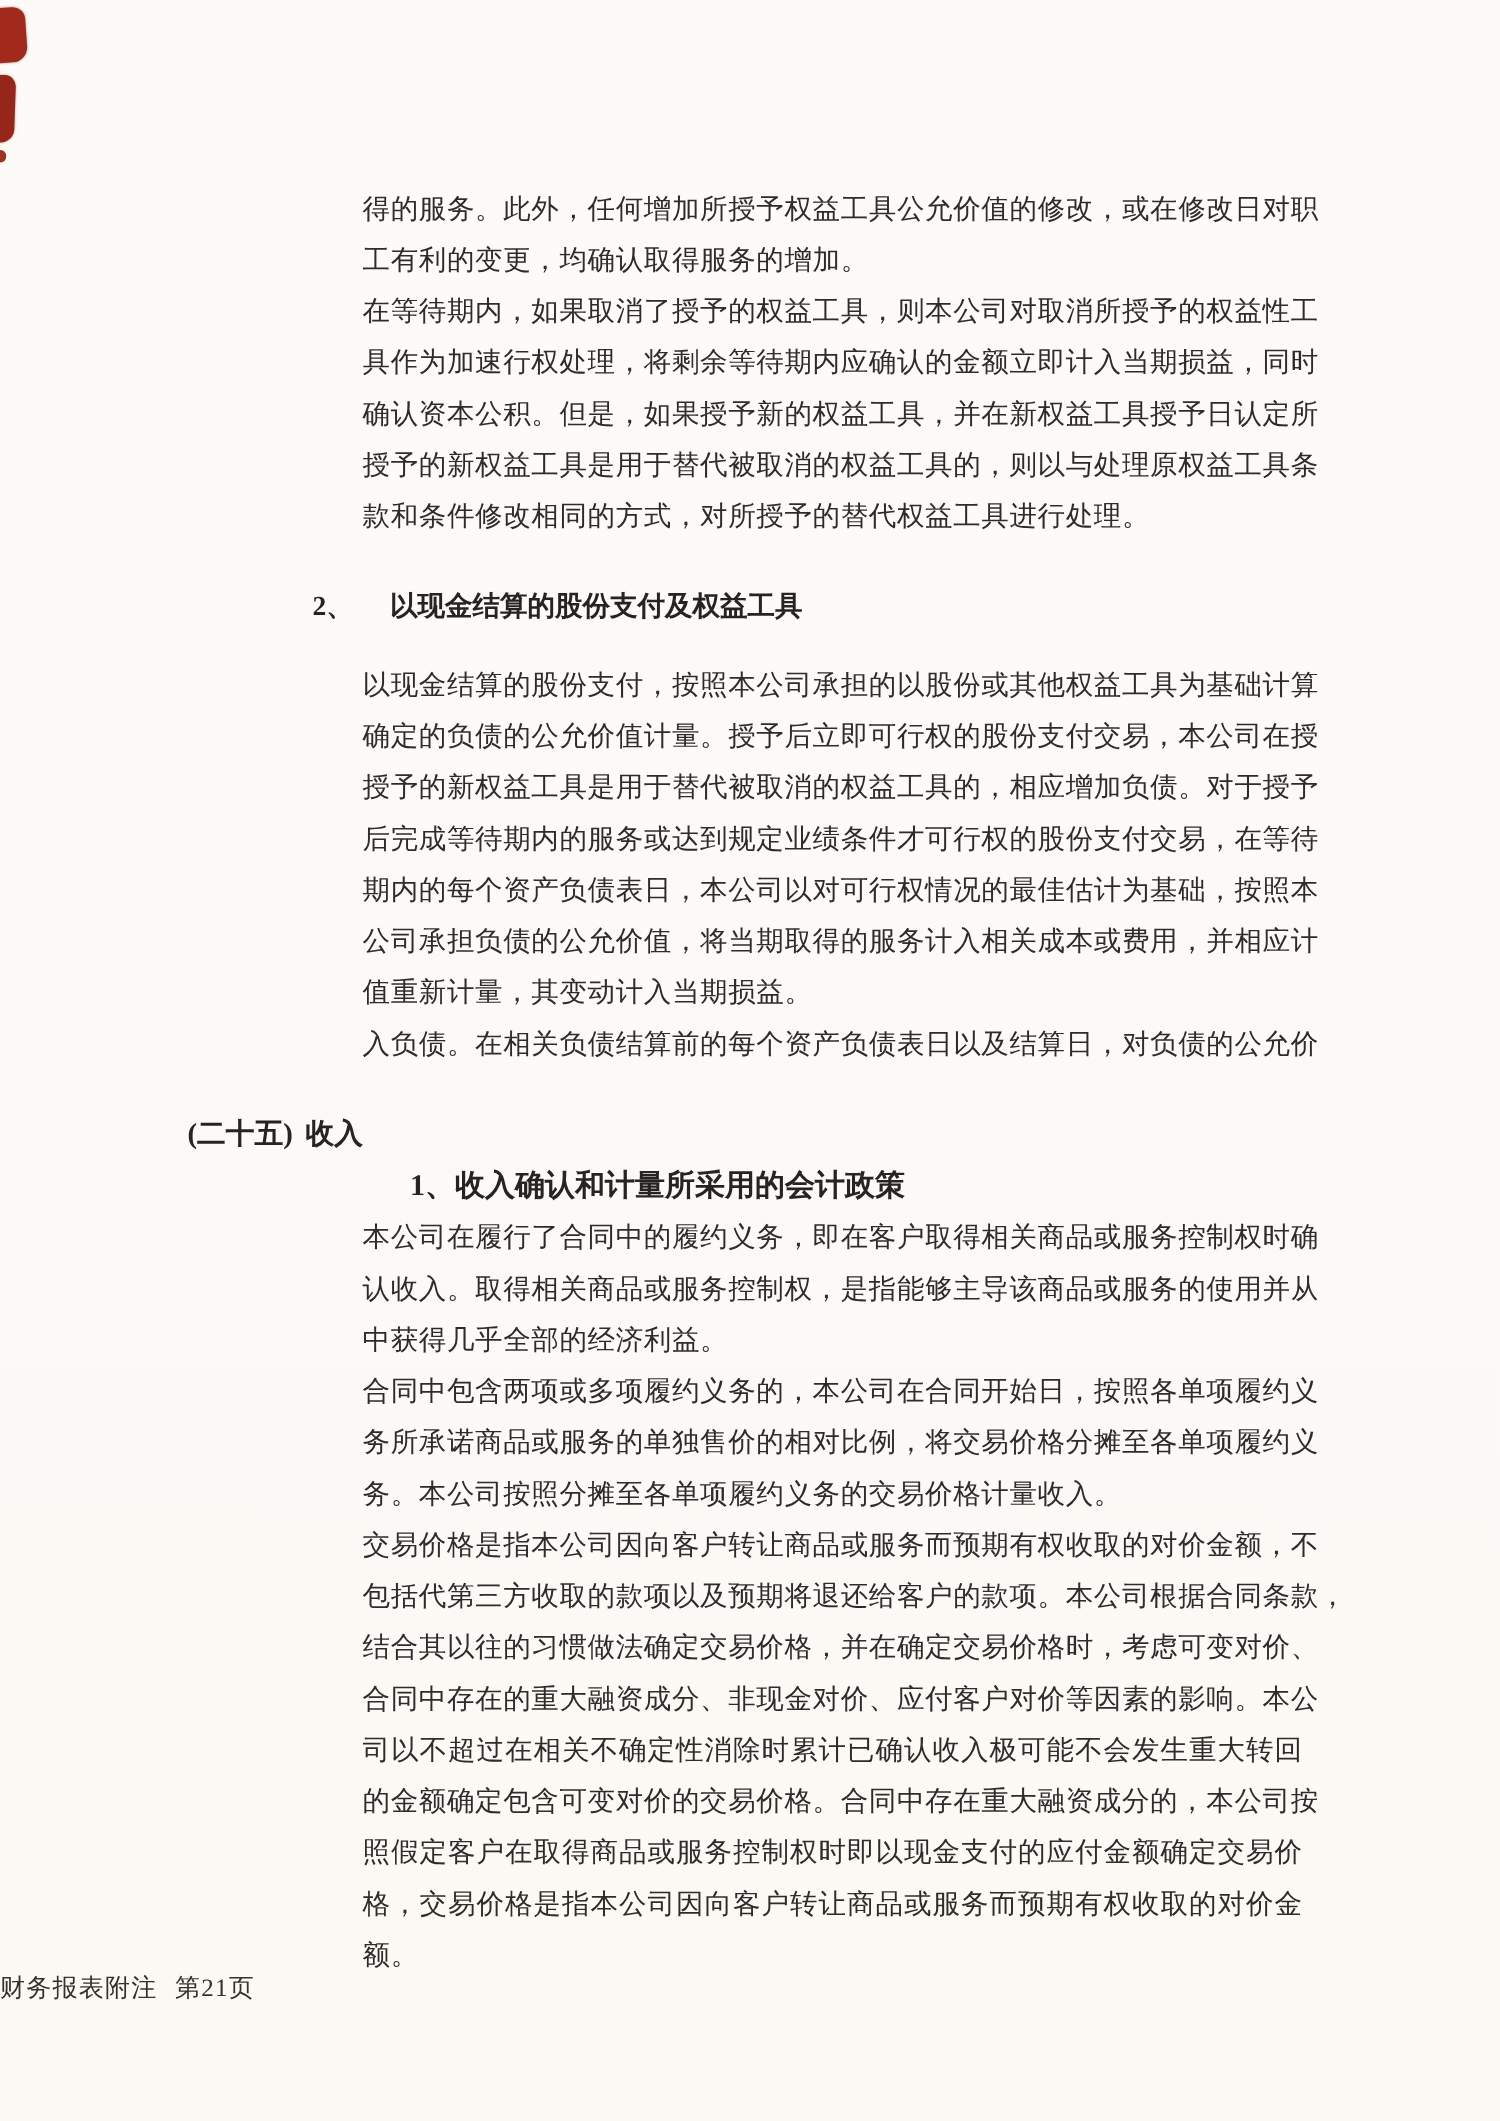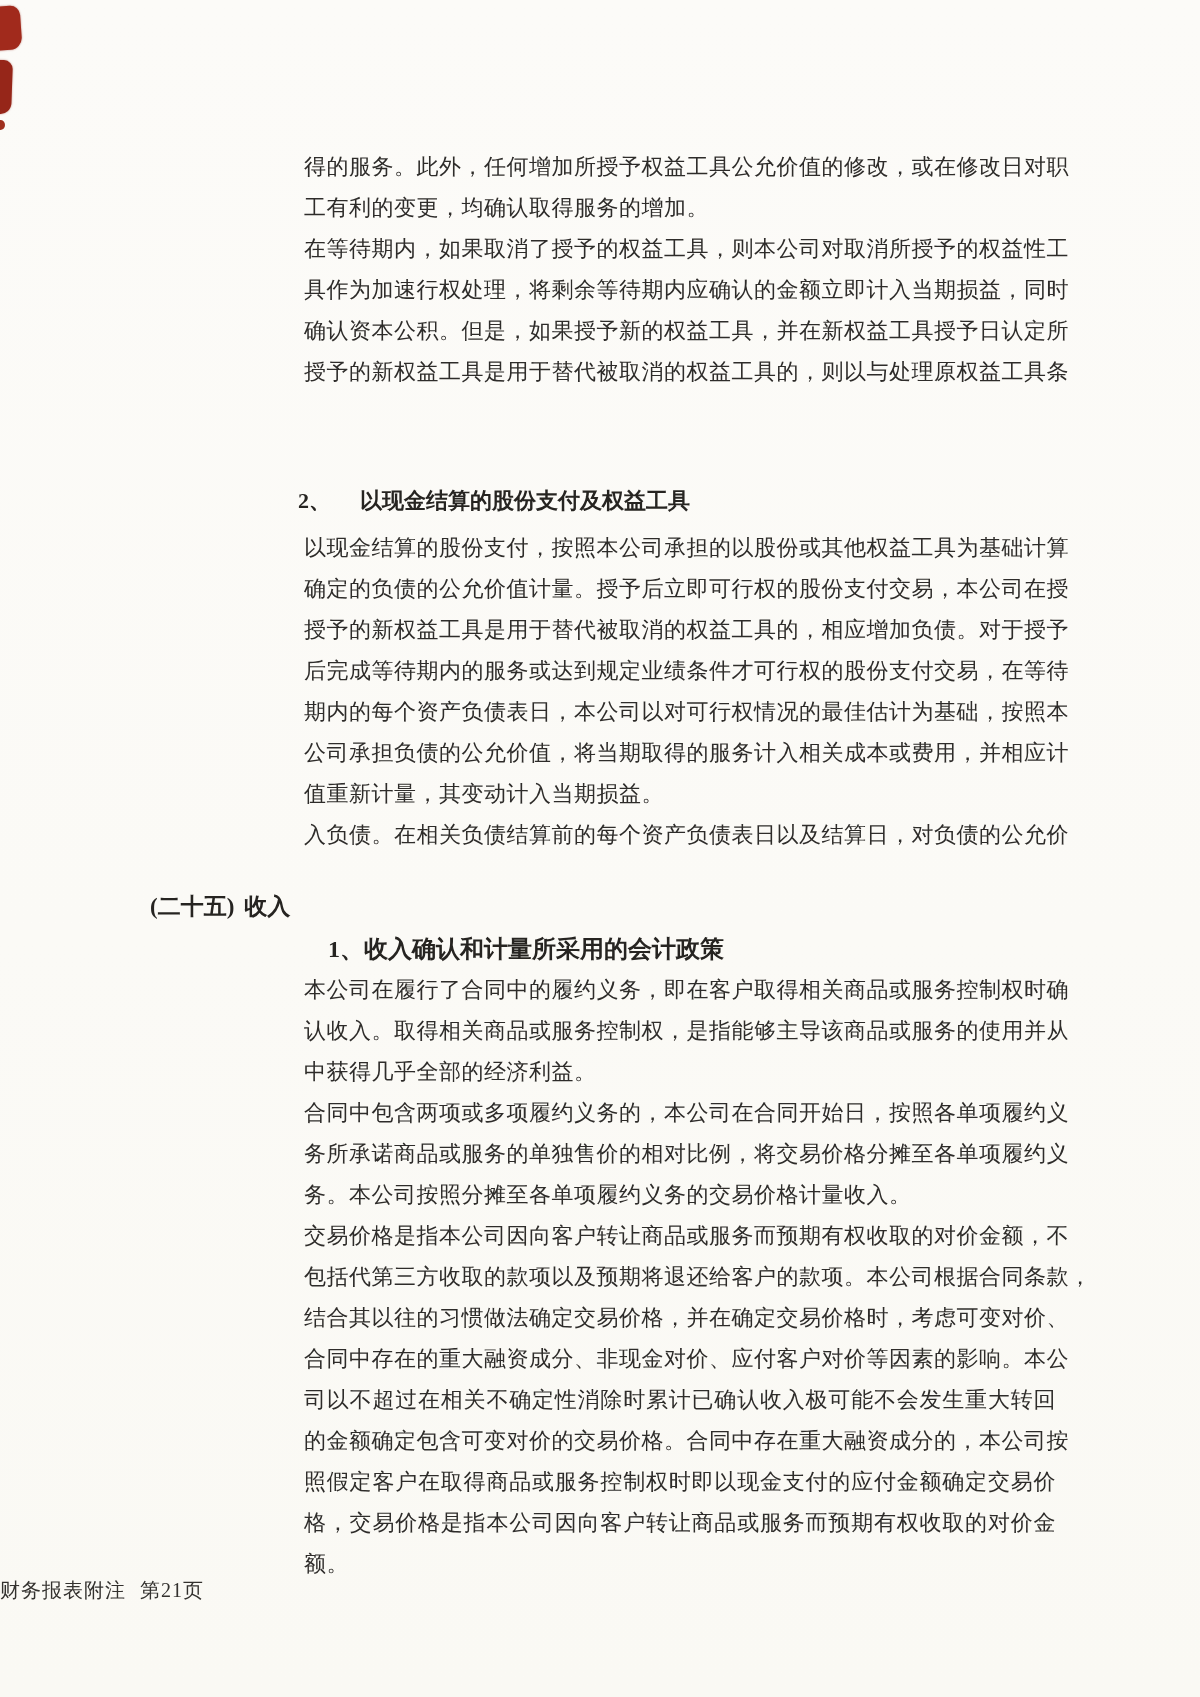--- a/index.html
+++ b/index.html
@@ -31,37 +31,36 @@
   .artifact-3 {
     left: -4px; top: 120px; width: 9px; height: 10px;
     background: #a0301f; border-radius: 50%;
   }
 
   .para {
     position: absolute;
     left: 290px;
     width: 752px;
     font-size: 22px;
-    margin-left: 14px;
   }
   .pline {
     height: 41px;
     line-height: 41px;
     text-align: justify;
     text-align-last: justify;
     white-space: nowrap;
     letter-spacing: 0.5px;
   }
   .pline-last {
     text-align-last: left;
     white-space: normal;
   }
 
   .heading { position: absolute; font-weight: bold; color: #262421; }
-  .heading-cash { left: 250px; top: 480px; font-size: 22px; height: 42px; line-height: 42px; margin-left: 48px; }
+  .heading-cash { left: 250px; top: 464px; font-size: 22px; height: 42px; line-height: 42px; }
   .heading-cash .h-num { display: inline-block; width: 62px; }
   .heading-revenue { left: 150px; top: 886px; font-size: 23px; height: 42px; line-height: 42px; }
   .heading-revenue .h-num { margin-right: 10px; }
   .heading-revenue-sub { left: 328px; top: 928px; font-size: 24px; height: 42px; line-height: 42px; }
   .heading-revenue-sub .h-num { display: inline-block; width: 36px; }
 
   .footer {
     position: absolute;
     left: 0; top: 1577px;
     width: 100%;
@@ -83,20 +82,21 @@
   <div class="para" style="top:146px">
       <div class="pline">得的服务。此外，任何增加所授予权益工具公允价值的修改，或在修改日对职</div>
       <div class="pline pline-last">工有利的变更，均确认取得服务的增加。</div>
     </div>
 
   <div class="para" style="top:228px">
       <div class="pline">在等待期内，如果取消了授予的权益工具，则本公司对取消所授予的权益性工</div>
       <div class="pline">具作为加速行权处理，将剩余等待期内应确认的金额立即计入当期损益，同时</div>
       <div class="pline">确认资本公积。但是，如果授予新的权益工具，并在新权益工具授予日认定所</div>
       <div class="pline">授予的新权益工具是用于替代被取消的权益工具的，则以与处理原权益工具条</div>
+      <div class="pline pline-last">款和条件修改相同的方式，对所授予的替代权益工具进行处理。</div>
     </div>
 
   <div class="heading heading-cash">
     <span class="h-num">2、</span><span class="h-title">以现金结算的股份支付及权益工具</span>
   </div>
 
   <div class="para" style="top:527px">
       <div class="pline">以现金结算的股份支付，按照本公司承担的以股份或其他权益工具为基础计算</div>
       <div class="pline">确定的负债的公允价值计量。授予后立即可行权的股份支付交易，本公司在授</div>
       <div class="pline">授予的新权益工具是用于替代被取消的权益工具的，相应增加负债。对于授予</div>

